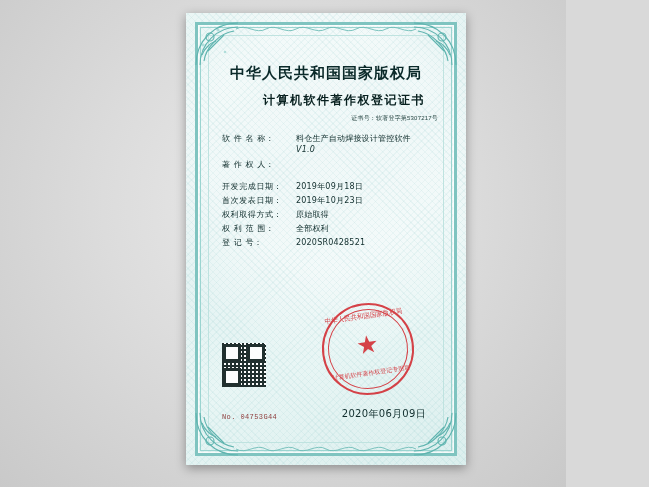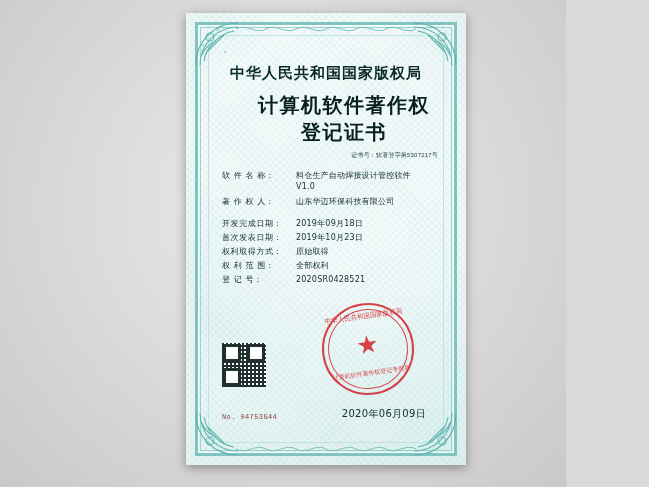--- a/index.html
+++ b/index.html
@@ -92,21 +92,21 @@
     font-family: "DejaVu Serif", "Liberation Serif", serif;
     font-size: 15px;
     color: #0b2a2a;
     letter-spacing: 1px;
     margin-top: 25px;
     font-weight: 600;
   }
   .title-sub {
     text-align: center;
     font-family: "DejaVu Serif", "Liberation Serif", serif;
-    font-size: 20px;
+    font-size: 12px;
     color: #07201f;
     letter-spacing: 1.5px;
     margin-top: 9px;
     font-weight: 700;
     margin-left: 36px;
   }
   .cert-no {
     text-align: right;
     font-size: 6px;
     color: #24423f;
@@ -134,20 +134,21 @@
     font-family: "DejaVu Sans", sans-serif;
   }
   .row .val {
     flex: 1;
     font-family: "DejaVu Sans", sans-serif;
     letter-spacing: 0.2px;
   }
   .row.tight { margin-bottom: 3px; }
   .row .val .second {
     display: block;
+    font-style: italic;
   }
   .gap-after { margin-bottom: 12px; }
   .statement {
     margin-top: 16px;
     padding: 0 12px 0 10px;
     font-size: 8px;
     line-height: 1.7;
     color: #102d2c;
     text-align: justify;
     font-family: "DejaVu Sans", sans-serif;
@@ -317,21 +318,20 @@
         <div class="row">
           <div class="lbl">软 件 名 称：</div>
           <div class="val">
             <span>料仓生产自动焊接设计管控软件</span>
             <span class="second">V1.0</span>
           </div>
         </div>
 
         <div class="row gap-after">
           <div class="lbl">著 作 权 人：</div>
-          <div class="val">山东华迈环保科技有限公司</div>
         </div>
 
         <div class="row tight">
           <div class="lbl">开发完成日期：</div>
           <div class="val">2019年09月18日</div>
         </div>
 
         <div class="row tight">
           <div class="lbl">首次发表日期：</div>
           <div class="val">2019年10月23日</div>

